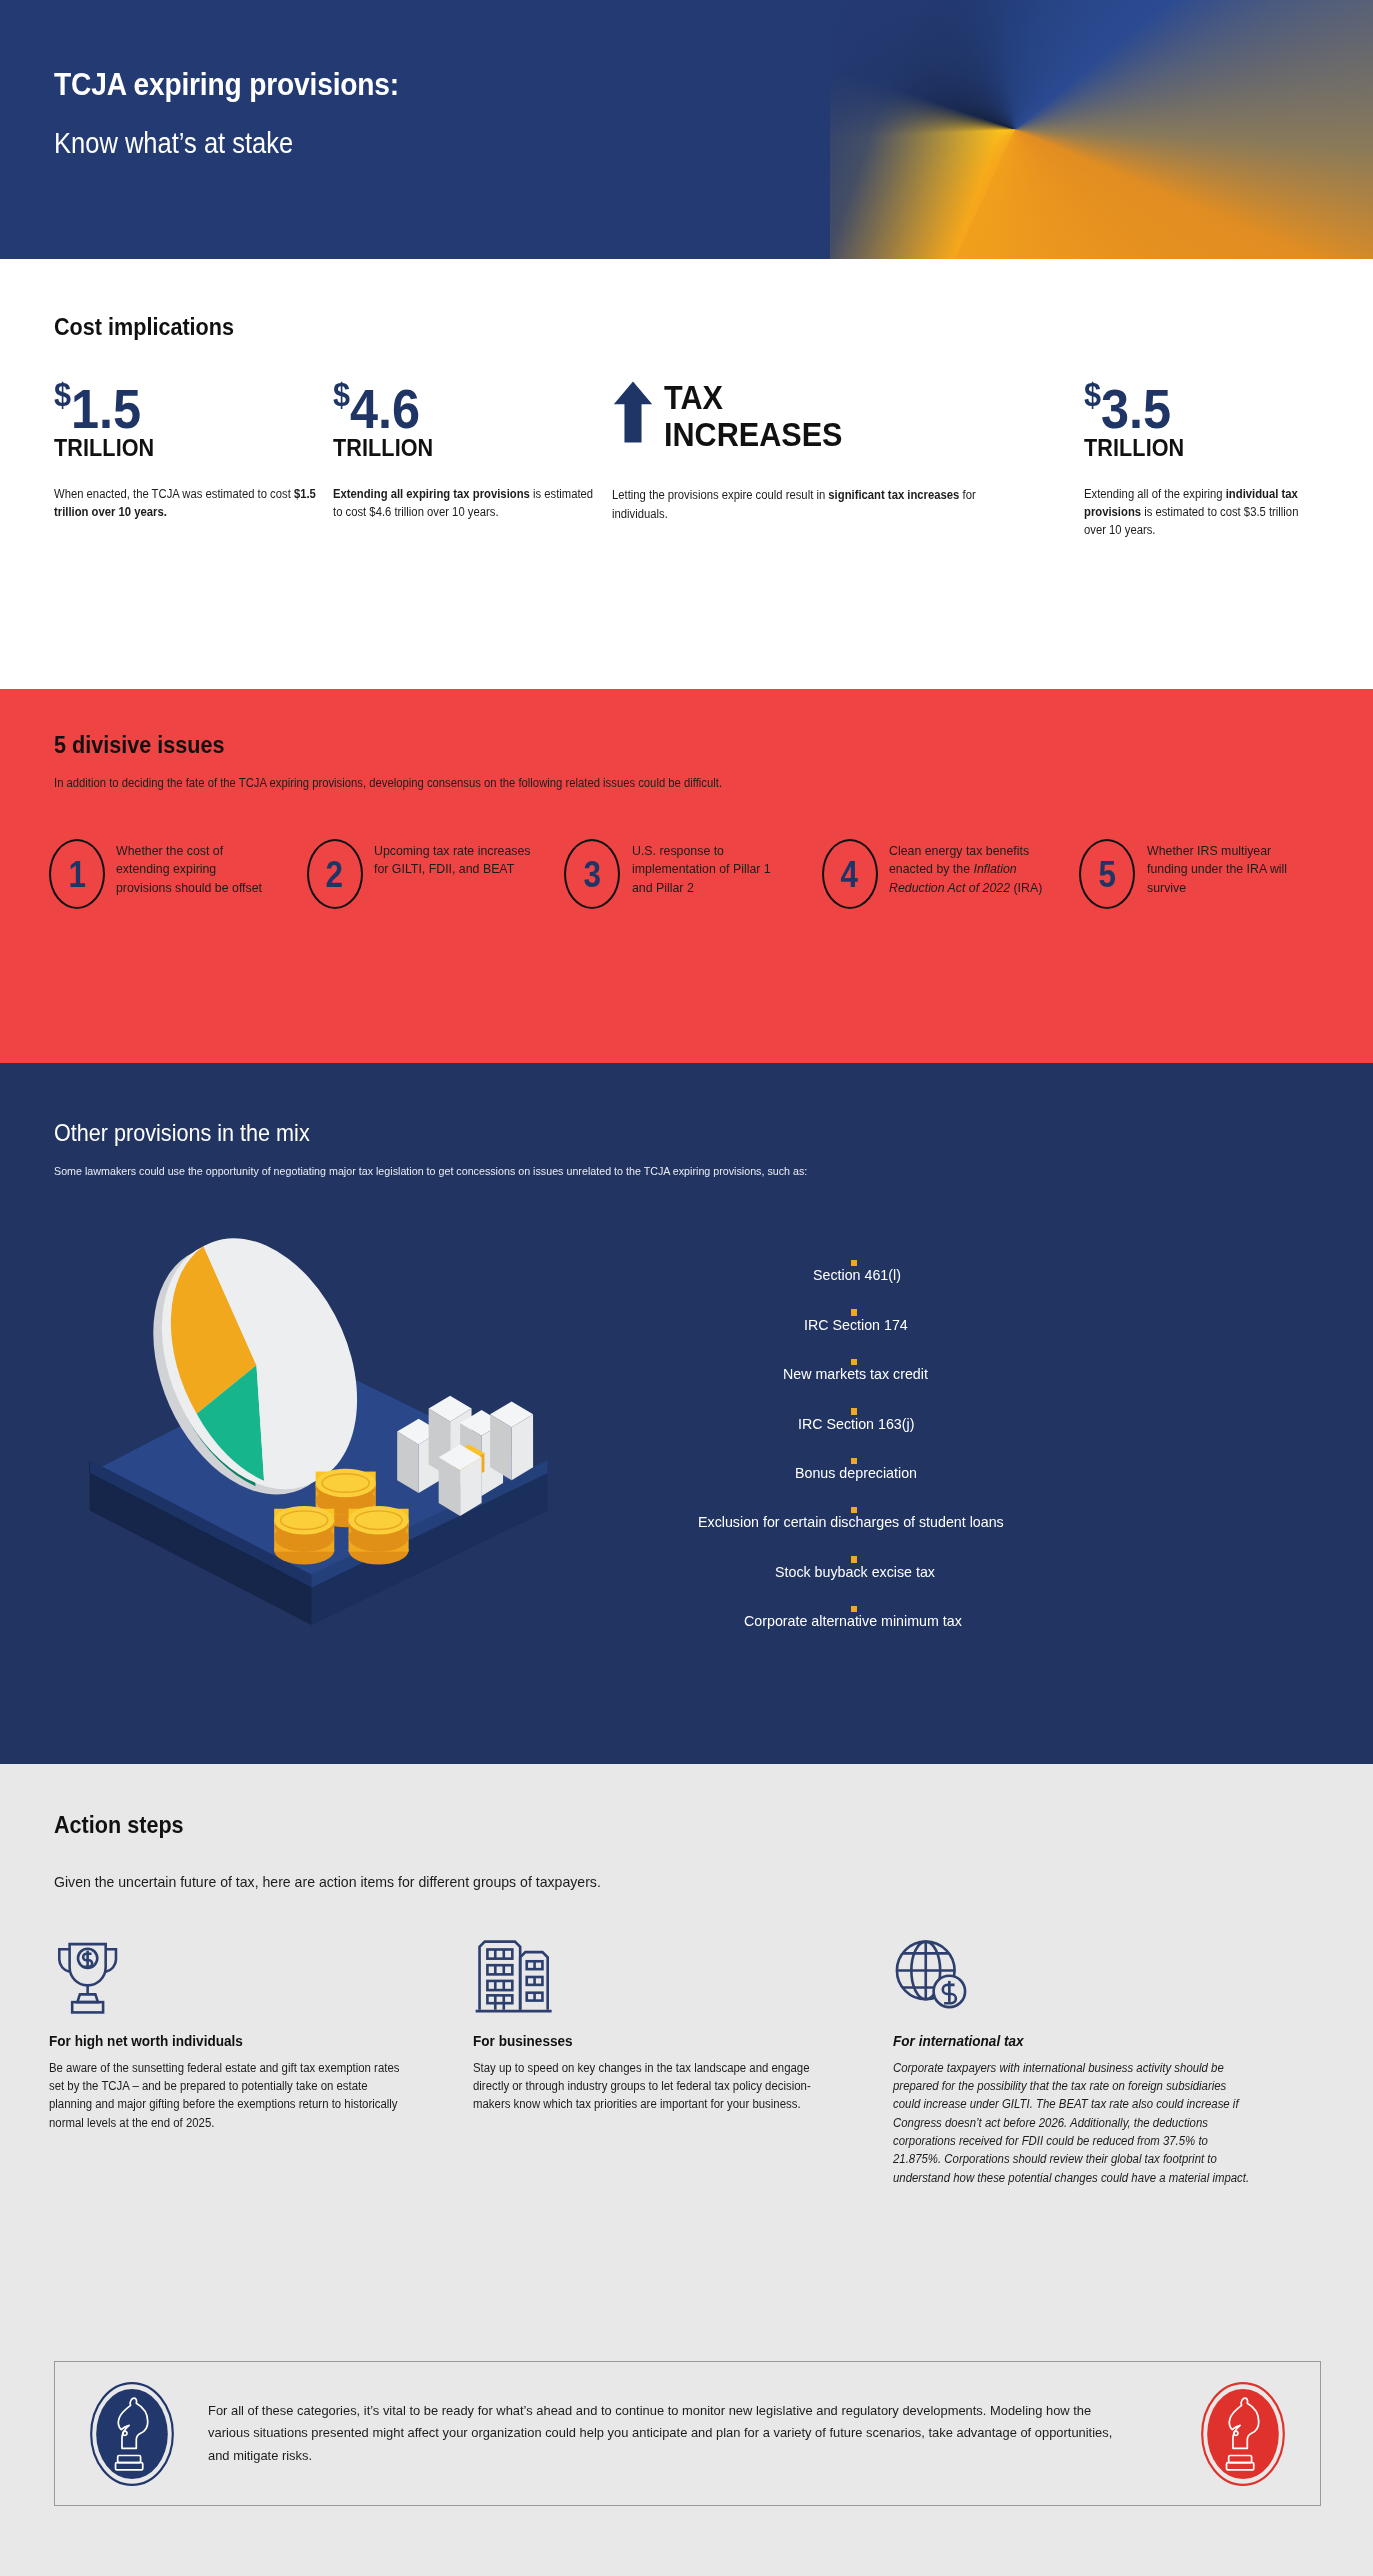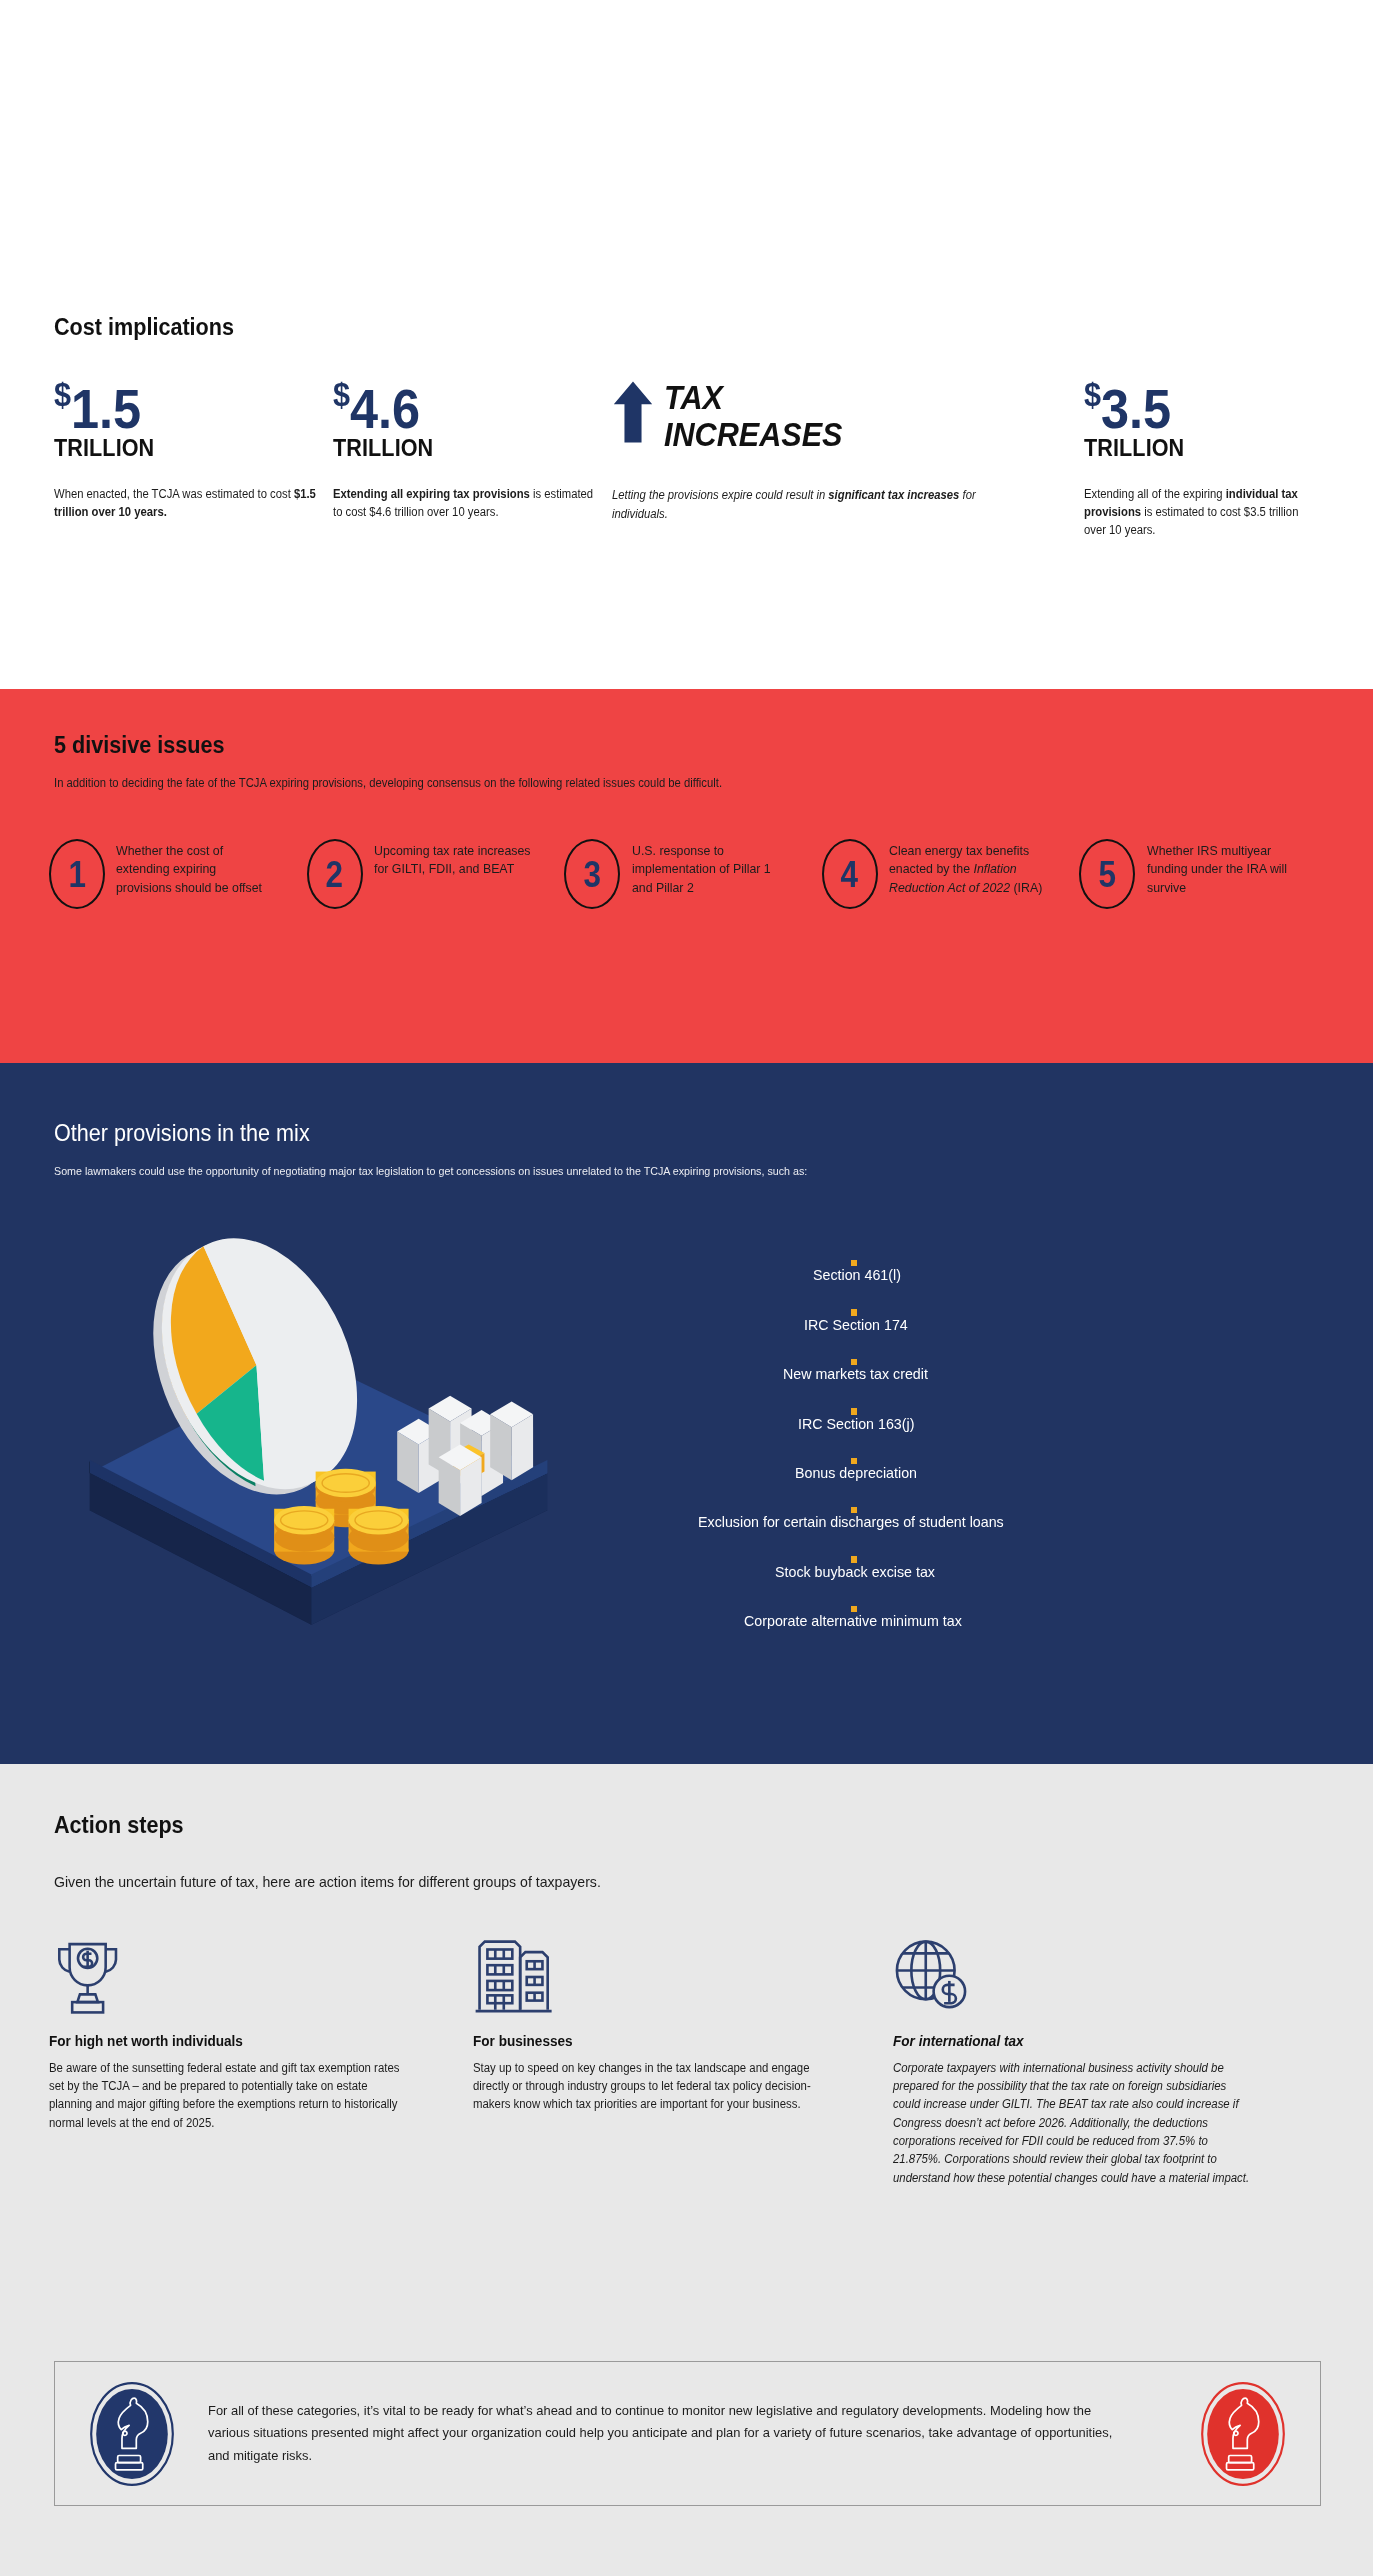--- a/index.html
+++ b/index.html
@@ -56,21 +56,21 @@
     transform:scaleX(0.9);transform-origin:left center;
     white-space:nowrap;
   }
   .cost-grid{
     position:absolute;left:54px;top:379px;width:1281px;
     display:flex;
   }
   .cost-col{position:relative;}
   .cost-col.c1{width:279px;}
   .cost-col.c2{width:279px;}
-  .cost-col.c3{width:472px;font-style:italic;}
+  .cost-col.c3{width:472px;}
   .cost-col.c4{width:236px;}
   .big-num{
     font-size:56px;font-weight:bold;color:#1f3566;line-height:0.92;
     transform:scaleX(0.9);transform-origin:left center;
     white-space:nowrap;
   }
   .big-num .dollar{font-size:34px;vertical-align:21.5px;font-weight:bold;}
   .unit{
     font-size:24px;font-weight:bold;color:#111;line-height:1.05;
     margin-top:1.4px;letter-spacing:0.1px;
@@ -198,20 +198,26 @@
     margin-left:33px;margin-right:21.5px;
     transform:scaleX(0.95);transform-origin:left center;
   }
   .callout-icon2{width:86px;height:106px;flex:none;margin-right:34px;}
 </style>
 </head>
 <body>
 
 <div class="page">
 
+  <div class="header">
+    <div class="grad"></div>
+    <div class="grad2"></div>
+    <div class="header-title">TCJA expiring provisions:</div>
+    <div class="header-sub">Know what’s at stake</div>
+  </div>
 
   <div class="cost-section"></div>
   <div class="sec-h1" style="position:absolute;left:54px;top:313px;">Cost implications</div>
 
   <div class="cost-grid">
 
     <div class="cost-col c1">
       <div class="big-num"><span class="dollar">$</span><span>1.5</span></div>
       <div class="unit">TRILLION</div>
       <div class="cost-body">When enacted, the TCJA was estimated to cost <b>$1.5 trillion over 10 years.</b></div>

